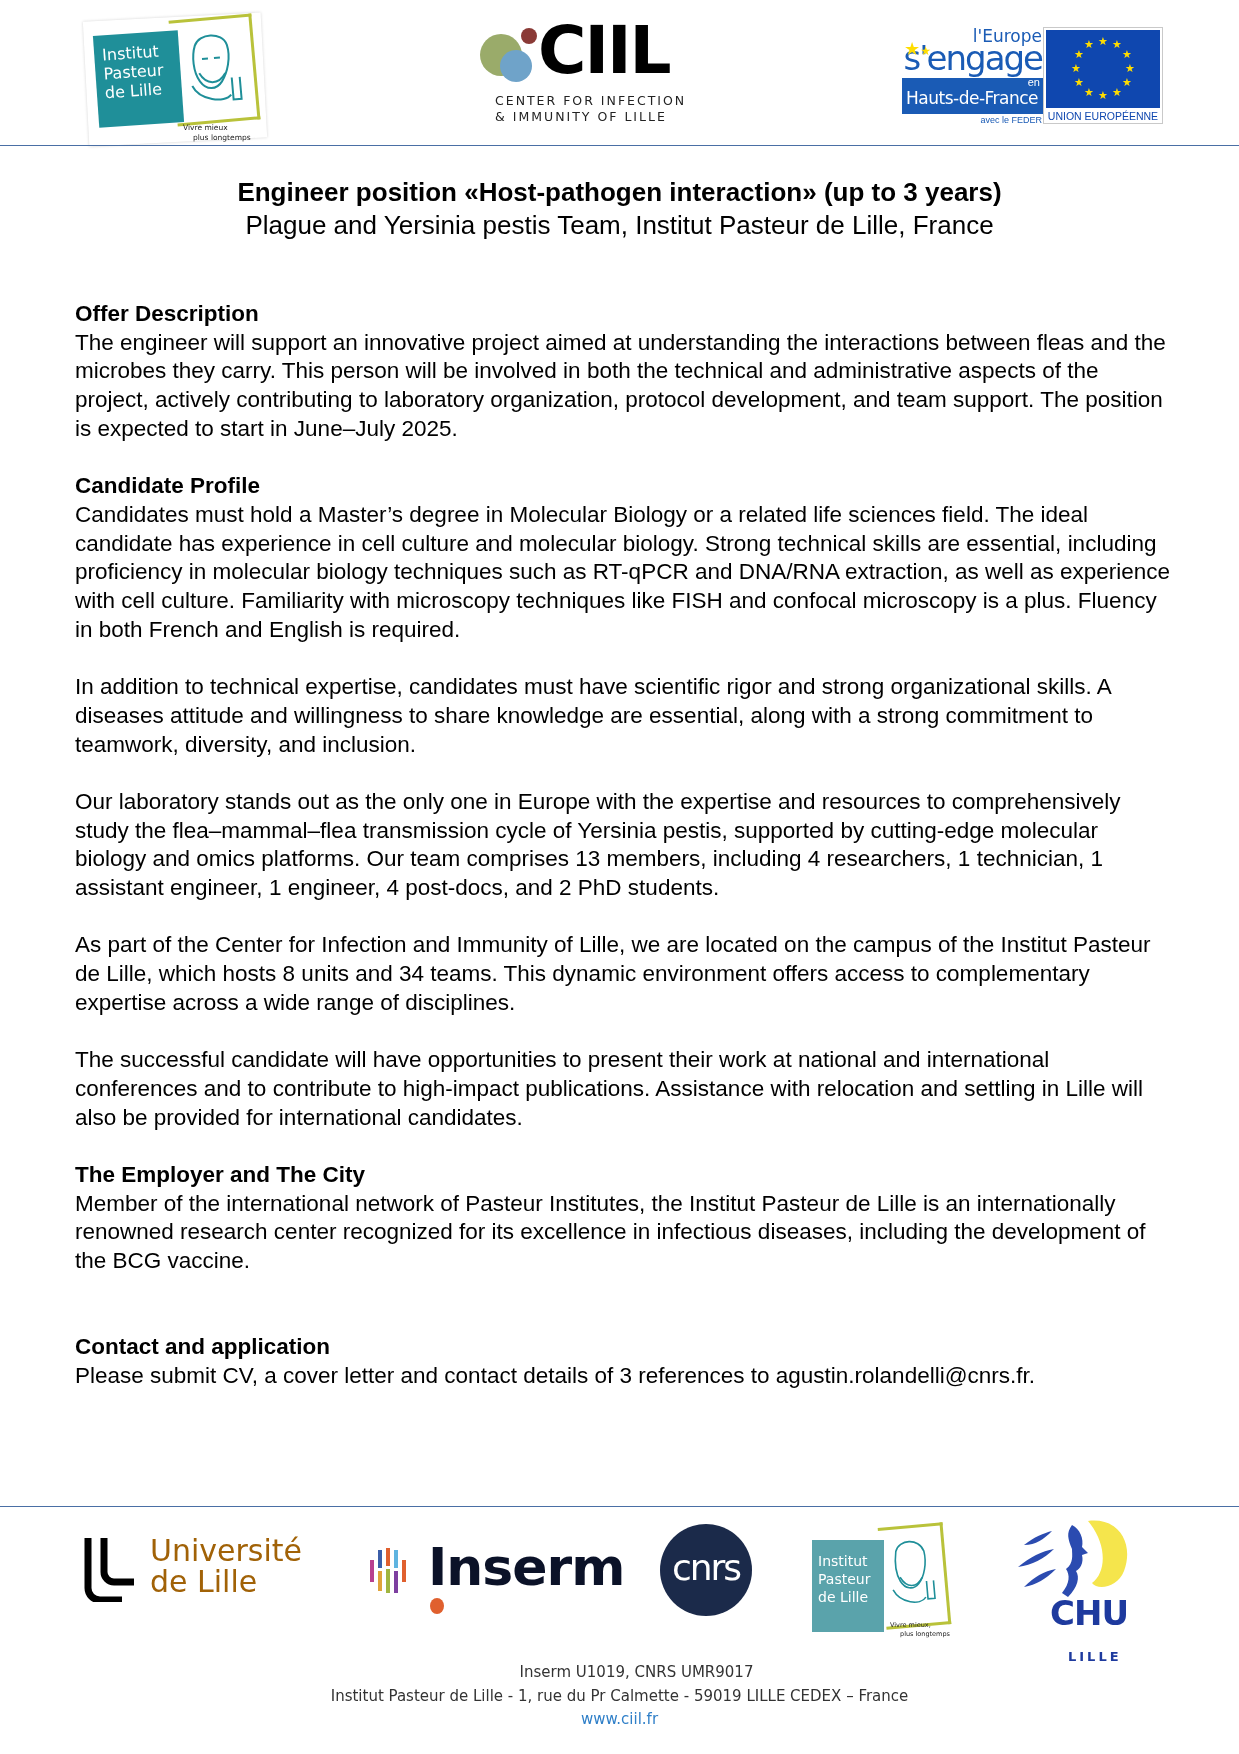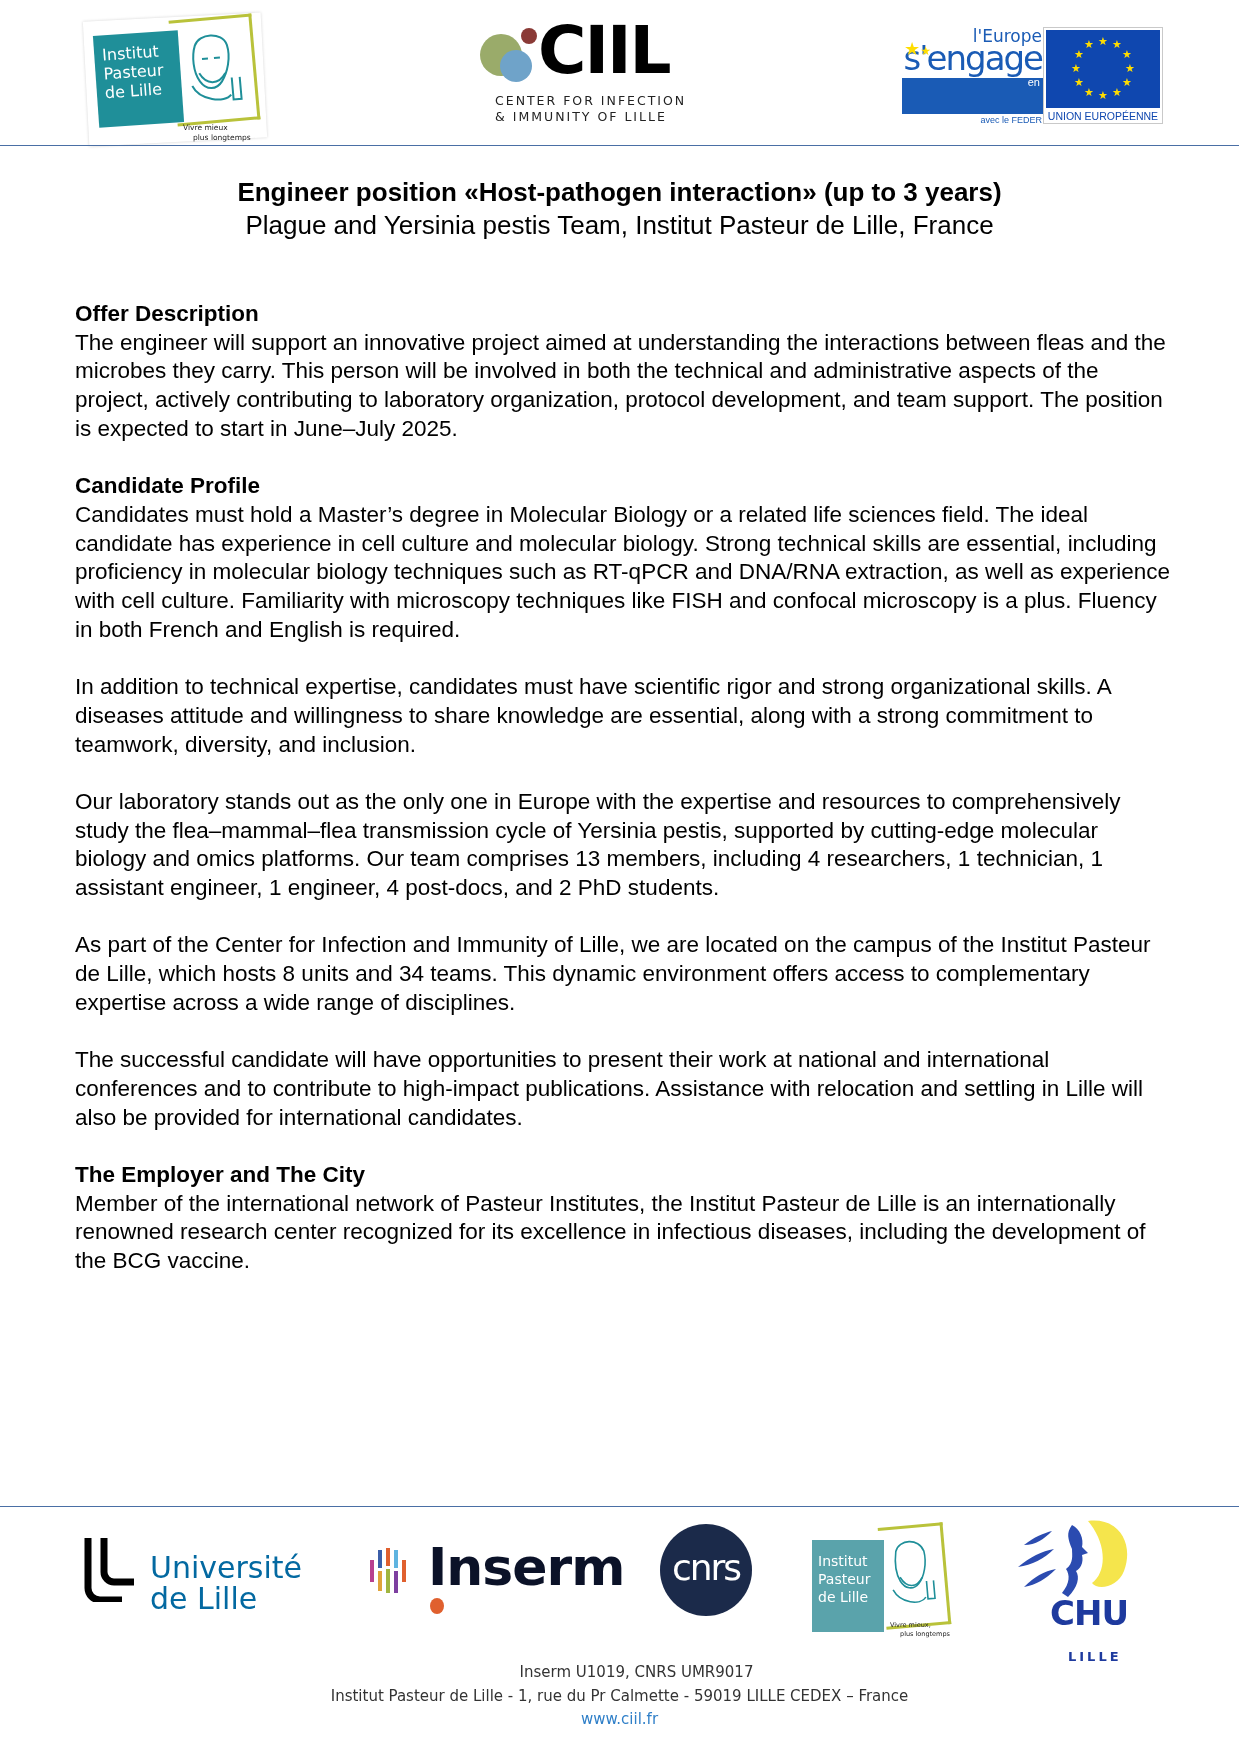--- a/index.html
+++ b/index.html
@@ -34,21 +34,21 @@
     .subtitle { position: absolute; left: 0; width: 1239px; text-align: center; font-size: 26px; line-height: 30px; }
 
     
     .content { position: absolute; left: 75px; width: 1100px; font-size: 22.5px; line-height: 28.7px; }
     .section-heading { font-weight: bold; margin: 0; }
     .para { margin: 0; }
 
     
     .univ { position: absolute; }
     .univ .mark { position: absolute; }
-    .univ .txt { position: absolute; font-family: "DejaVu Sans", sans-serif; font-size: 30px; line-height: 31px; color: #0369a1; margin-top: 17px; }
+    .univ .txt { position: absolute; font-family: "DejaVu Sans", sans-serif; font-size: 30px; line-height: 31px; color: #a16207; }
     .inserm-bar { position: absolute; width: 4px; }
     .inserm-word { position: absolute; font-family: "DejaVu Sans", sans-serif; font-weight: bold; font-size: 52px; color: #0b1228; letter-spacing: -1px; }
     .cnrs { position: absolute; background: #1b2a4a; border-radius: 50%; color: #fff; text-align: center; font-family: "DejaVu Sans", sans-serif; }
     .chu-word { position: absolute; font-family: "DejaVu Sans", sans-serif; font-weight: bold; color: #1e3a9e; }
 
     .footer-line { position: absolute; left: 0; width: 1239px; text-align: center; font-size: 15px; line-height: 20px; color: #333; font-family: "DejaVu Sans", sans-serif; }
     .footer-link { color: #2f7fc8; }
   </style>
 </head>
 <body>
@@ -87,21 +87,21 @@
 </div>
 
 <div class="eu-engage" style="left:882px; top:26px; width:162px; height:100px;">
   <div style="position:absolute; right:2px; top:0; font-size:17px; color:#1a5bb5; font-family:'DejaVu Sans',sans-serif;">l'Europe</div>
   <div style="position:absolute; right:2px; top:14px; font-size:34px; line-height:36px; color:#1a5bb5; font-family:'DejaVu Sans',sans-serif; letter-spacing:-2px;">
     <span>s'engage</span>
   </div>
   <div style="position:absolute; left:22px; top:14px; color:#ffdd00; font-size:18px; line-height:18px;">★<span style="font-size:12px;">★</span></div>
   <div style="position:absolute; left:20px; top:52px; width:142px; height:36px; background:#1a5bb5;">
     <div style="position:absolute; right:4px; top:-2px; color:#fff; font-size:11px;padding-left:36px;">en</div>
-    <div style="position:absolute; left:4px; top:10px; color:#fff; font-size:17px; font-family:'DejaVu Sans',sans-serif; letter-spacing:-0.5px;margin-top:48px;">Hauts-de-France</div>
+    <div style="position:absolute; left:4px; top:10px; color:#fff; font-size:17px; font-family:'DejaVu Sans',sans-serif; letter-spacing:-0.5px;">Hauts-de-France</div>
   </div>
   <div style="position:absolute; right:2px; top:89px; font-size:9px; color:#1a5bb5;">avec le FEDER</div>
 </div>
 
 <div class="eu-flag" style="left:1043px; top:27px; width:118px; height:95px;">
   <div class="blue" style="height:78px;">
     <span class="star" style="left:52px; top:6px;">★</span>
     <span class="star" style="left:66px; top:9px;">★</span>
     <span class="star" style="left:76px; top:19px;">★</span>
     <span class="star" style="left:79px; top:33px;">★</span>
@@ -151,20 +151,24 @@
   <div style="height:28.7px;"></div>
 
   <section>
     <h2 class="section-heading" style="font-size:22.5px;">The Employer and The City</h2>
     <p class="para">Member of the international network of Pasteur Institutes, the Institut Pasteur de Lille is an internationally renowned research center recognized for its excellence in infectious diseases, including the development of the BCG vaccine.</p>
     <div style="height:28.7px;"></div>
   </section>
 
   <div style="height:28.7px;"></div>
 
+  <section>
+    <h2 class="section-heading" style="font-size:22.5px;">Contact and application</h2>
+    <p class="para">Please submit CV, a cover letter and contact details of 3 references to agustin.rolandelli@cnrs.fr.</p>
+  </section>
 </div>
 
 <div class="rule" style="top:1506px;"></div>
 
 <div class="univ" style="left:84px; top:1535px; width:240px; height:70px;">
   <svg class="mark" width="58" height="64" viewBox="0 0 58 64" style="left:0; top:3px;">
     <path d="M4 0 v50 a12 12 0 0 0 12 12 h22" fill="none" stroke="#000" stroke-width="7"></path>
     <path d="M20 0 v34 a10 10 0 0 0 10 10 h20" fill="none" stroke="#000" stroke-width="7"></path>
   </svg>
   <div class="txt" style="left:66px; top:0;">

